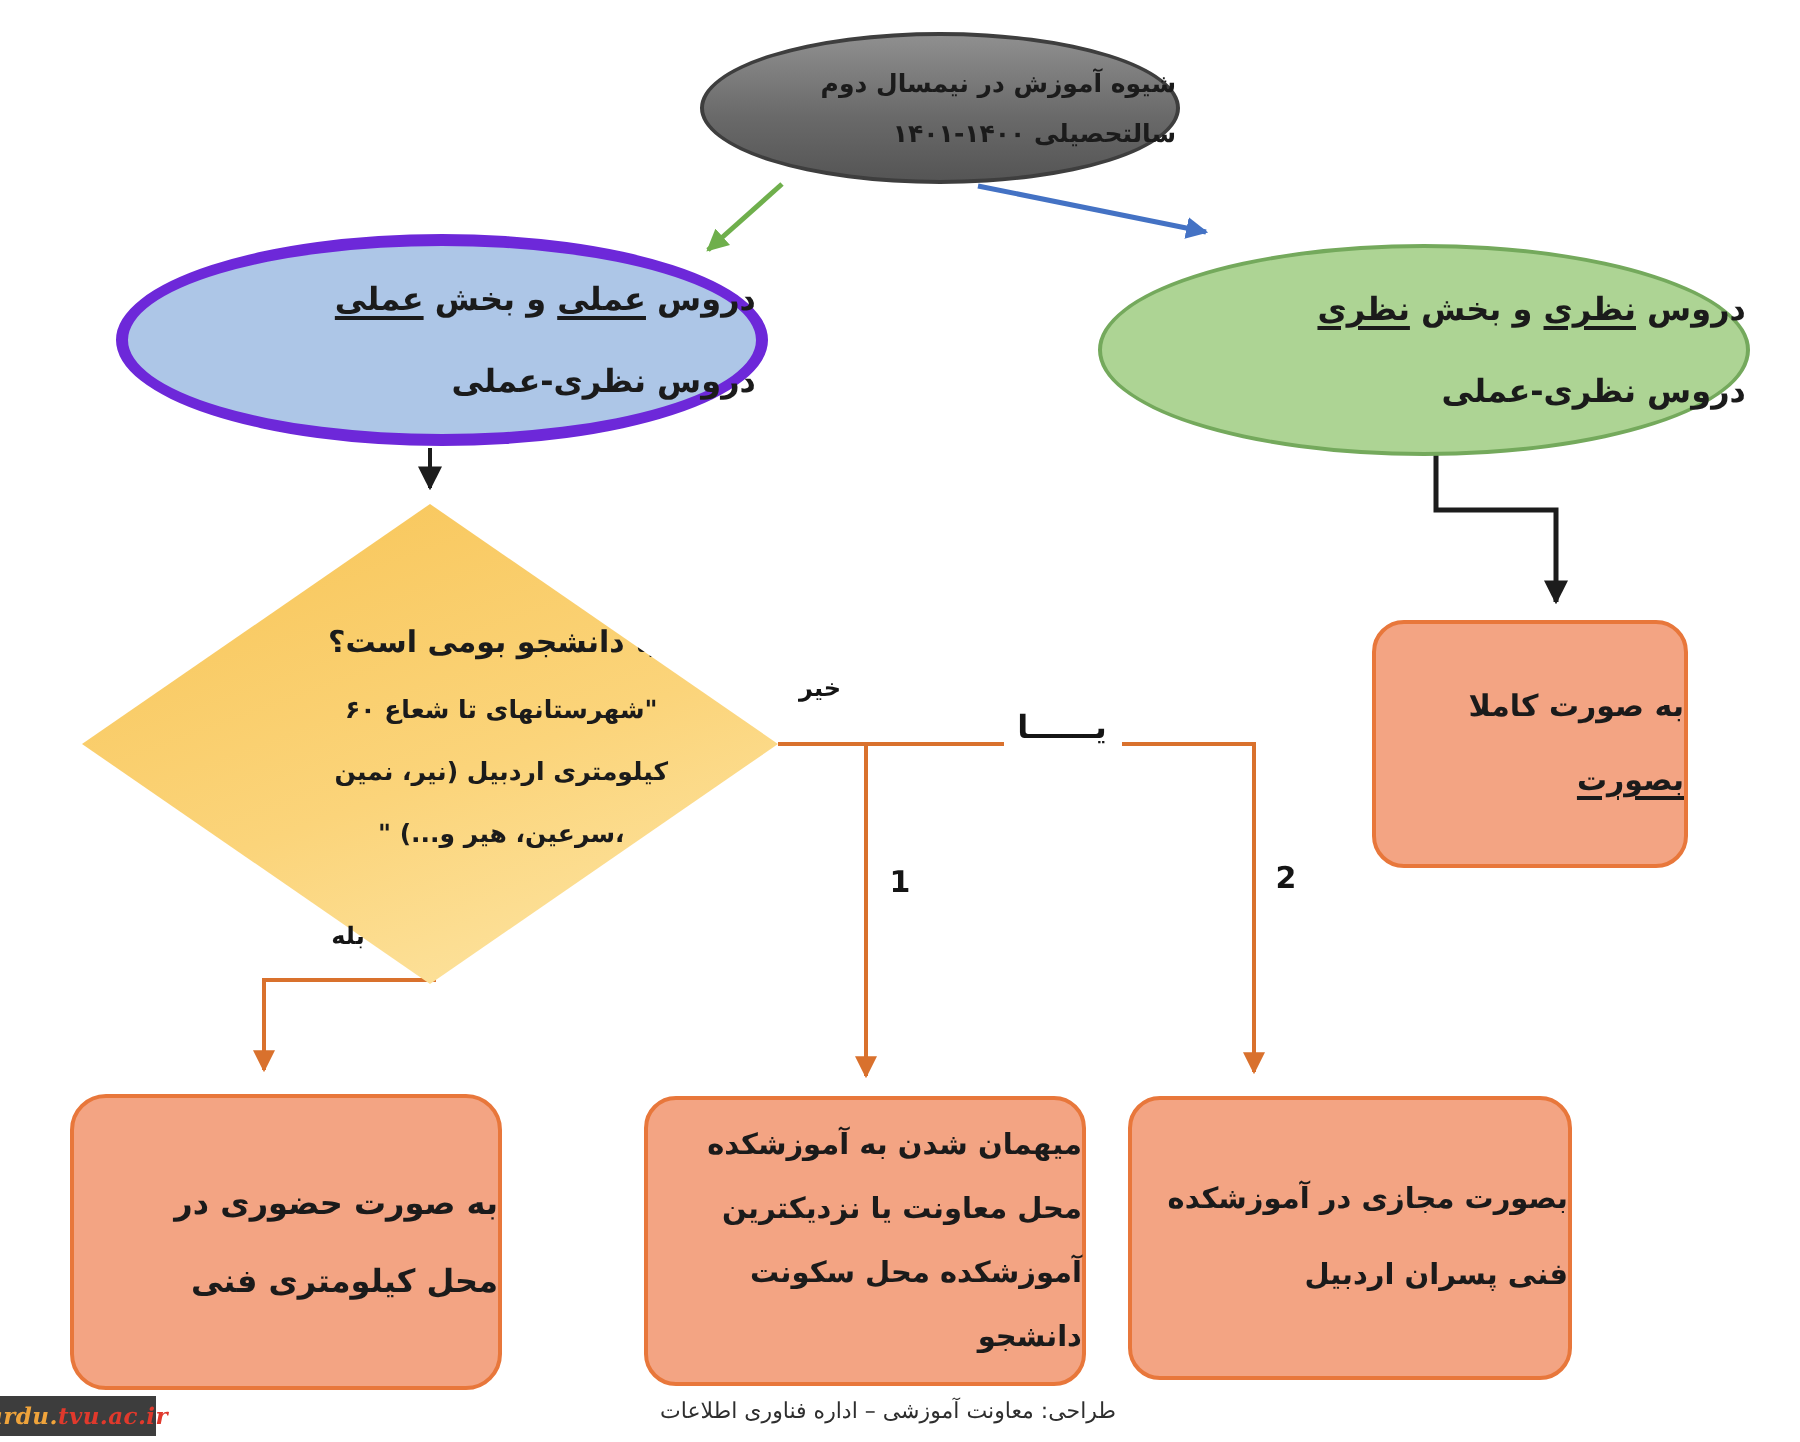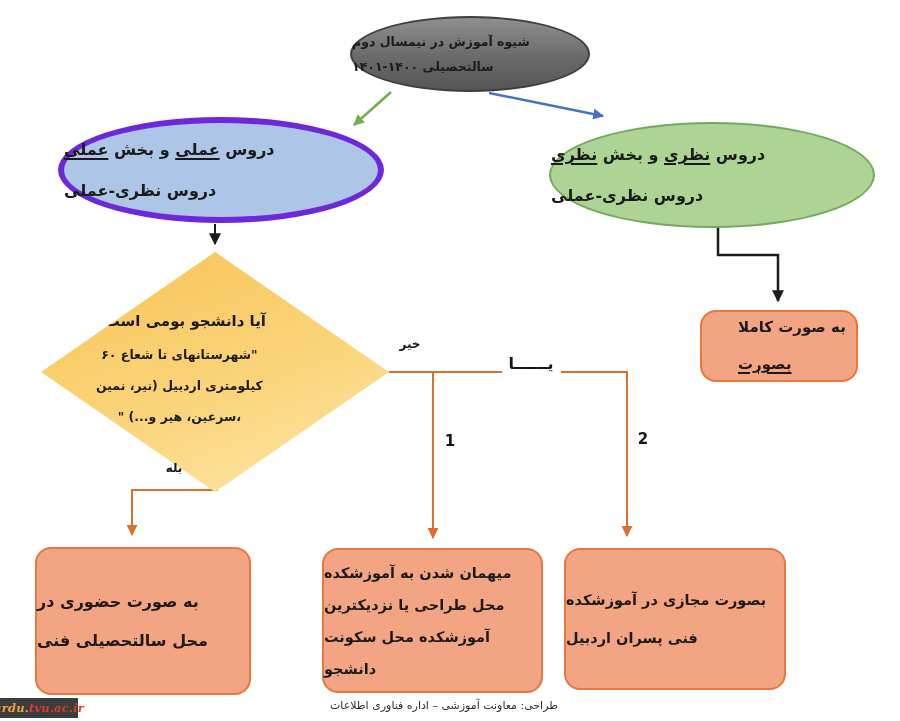--- a/index.html
+++ b/index.html
@@ -3,41 +3,41 @@
 <meta charset="utf-8">
 <style>
   html,body{margin:0;padding:0;background:#ffffff;}
   #canvas{
     position:relative;width:900px;height:721px;background:#ffffff;overflow:hidden;
     font-family:"DejaVu Sans",sans-serif;
   }
   svg.connectors{position:absolute;left:0;top:0;width:900px;height:721px;pointer-events:none;}
 
   .node{
-    position:absolute;display:flex;flex-direction:column;align-items:flex-end;justify-content:center;
+    position:absolute;display:flex;flex-direction:column;align-items:flex-start;justify-content:center;
     text-align:center;font-weight:bold;color:#1b1b1b;direction:rtl;box-sizing:border-box;
   }
   .ellipse{border-radius:50%;}
   .result{border-radius:16px;background:#F3A483;border:2px solid #E8773B;}
   .u{text-decoration:underline;text-underline-offset:3px;text-decoration-thickness:1.5px;}
 
   .start{left:350px;top:16px;width:240px;height:76px;
     background:linear-gradient(180deg,#8f8f8f 0%,#6a6a6a 55%,#555555 100%);
     border:2px solid #3e3e3e;font-size:12.5px;line-height:25px;}
   .practical{left:58px;top:117px;width:326px;height:106px;background:#ADC6E7;border:6px solid #6d28d9;
     font-size:16px;line-height:41px;}
   .theory{left:549px;top:122px;width:326px;height:106px;background:#ADD494;border:2px solid #74A95C;
     font-size:16px;line-height:41px;}
   .diamond{left:41px;top:252px;width:348px;height:240px;
     background:linear-gradient(160deg,#F8C75C 10%,#FBD47A 55%,#FDE7A9 100%);
     clip-path:polygon(50% 0,100% 50%,50% 100%,0 50%);padding:0 55px;}
   .d-title{font-size:15px;margin-bottom:9px;}
   .d-body{font-size:12.5px;line-height:31px;font-weight:bold;}
-  .virtual{left:700px;top:310px;width:158px;height:72px;font-size:15px;line-height:37px;padding-left:36px;}
-  .inperson{left:35px;top:547px;width:216px;height:148px;font-size:16px;line-height:39px;}
+  .virtual{left:686px;top:310px;width:158px;height:124px;font-size:15px;line-height:37px;padding-left:36px;}
+  .inperson{left:35px;top:547px;width:216px;height:148px;font-size:16px;line-height:39px;border-radius:18px;}
   .guest{left:322px;top:548px;width:221px;height:145px;font-size:14.5px;line-height:32px;}
   .vcampus{left:564px;top:548px;width:222px;height:142px;font-size:14.5px;line-height:38px;}
 
   .lbl{position:absolute;font-weight:bold;color:#151515;font-size:12px;direction:rtl;text-align:center;}
   .lbl-no{left:388px;top:337px;width:44px;}
   .lbl-or{left:498px;top:354px;width:66px;font-size:16px;}
   .lbl-yes{left:148px;top:461px;width:52px;}
   .lbl-num{direction:ltr;font-size:15px;width:20px;}
   .lbl-1{left:440px;top:432px;}
   .lbl-2{left:633px;top:430px;}
@@ -108,26 +108,26 @@
       </div>
   </div>
 
   <div class="node result virtual">
       <div><span>به صورت کاملا</span></div>
       <div><span class="u">بصورت</span></div>
     </div>
 
   <div class="node result inperson">
       <div>به صورت حضوری در</div>
-      <div>محل سالتحصیلی فنی</div>
+      <div>محل کیلومتری فنی</div>
     </div>
 
   <div class="node result guest">
       <div>میهمان شدن به آموزشکده</div>
-      <div>محل طراحی یا نزدیکترین</div>
+      <div>محل معاونت یا نزدیکترین</div>
       <div>آموزشکده محل سکونت</div>
       <div>دانشجو</div>
     </div>
 
   <div class="node result vcampus">
       <div>بصورت مجازی در آموزشکده</div>
       <div>فنی پسران اردبیل</div>
     </div>
 
   <div class="lbl lbl-no">خیر</div>

